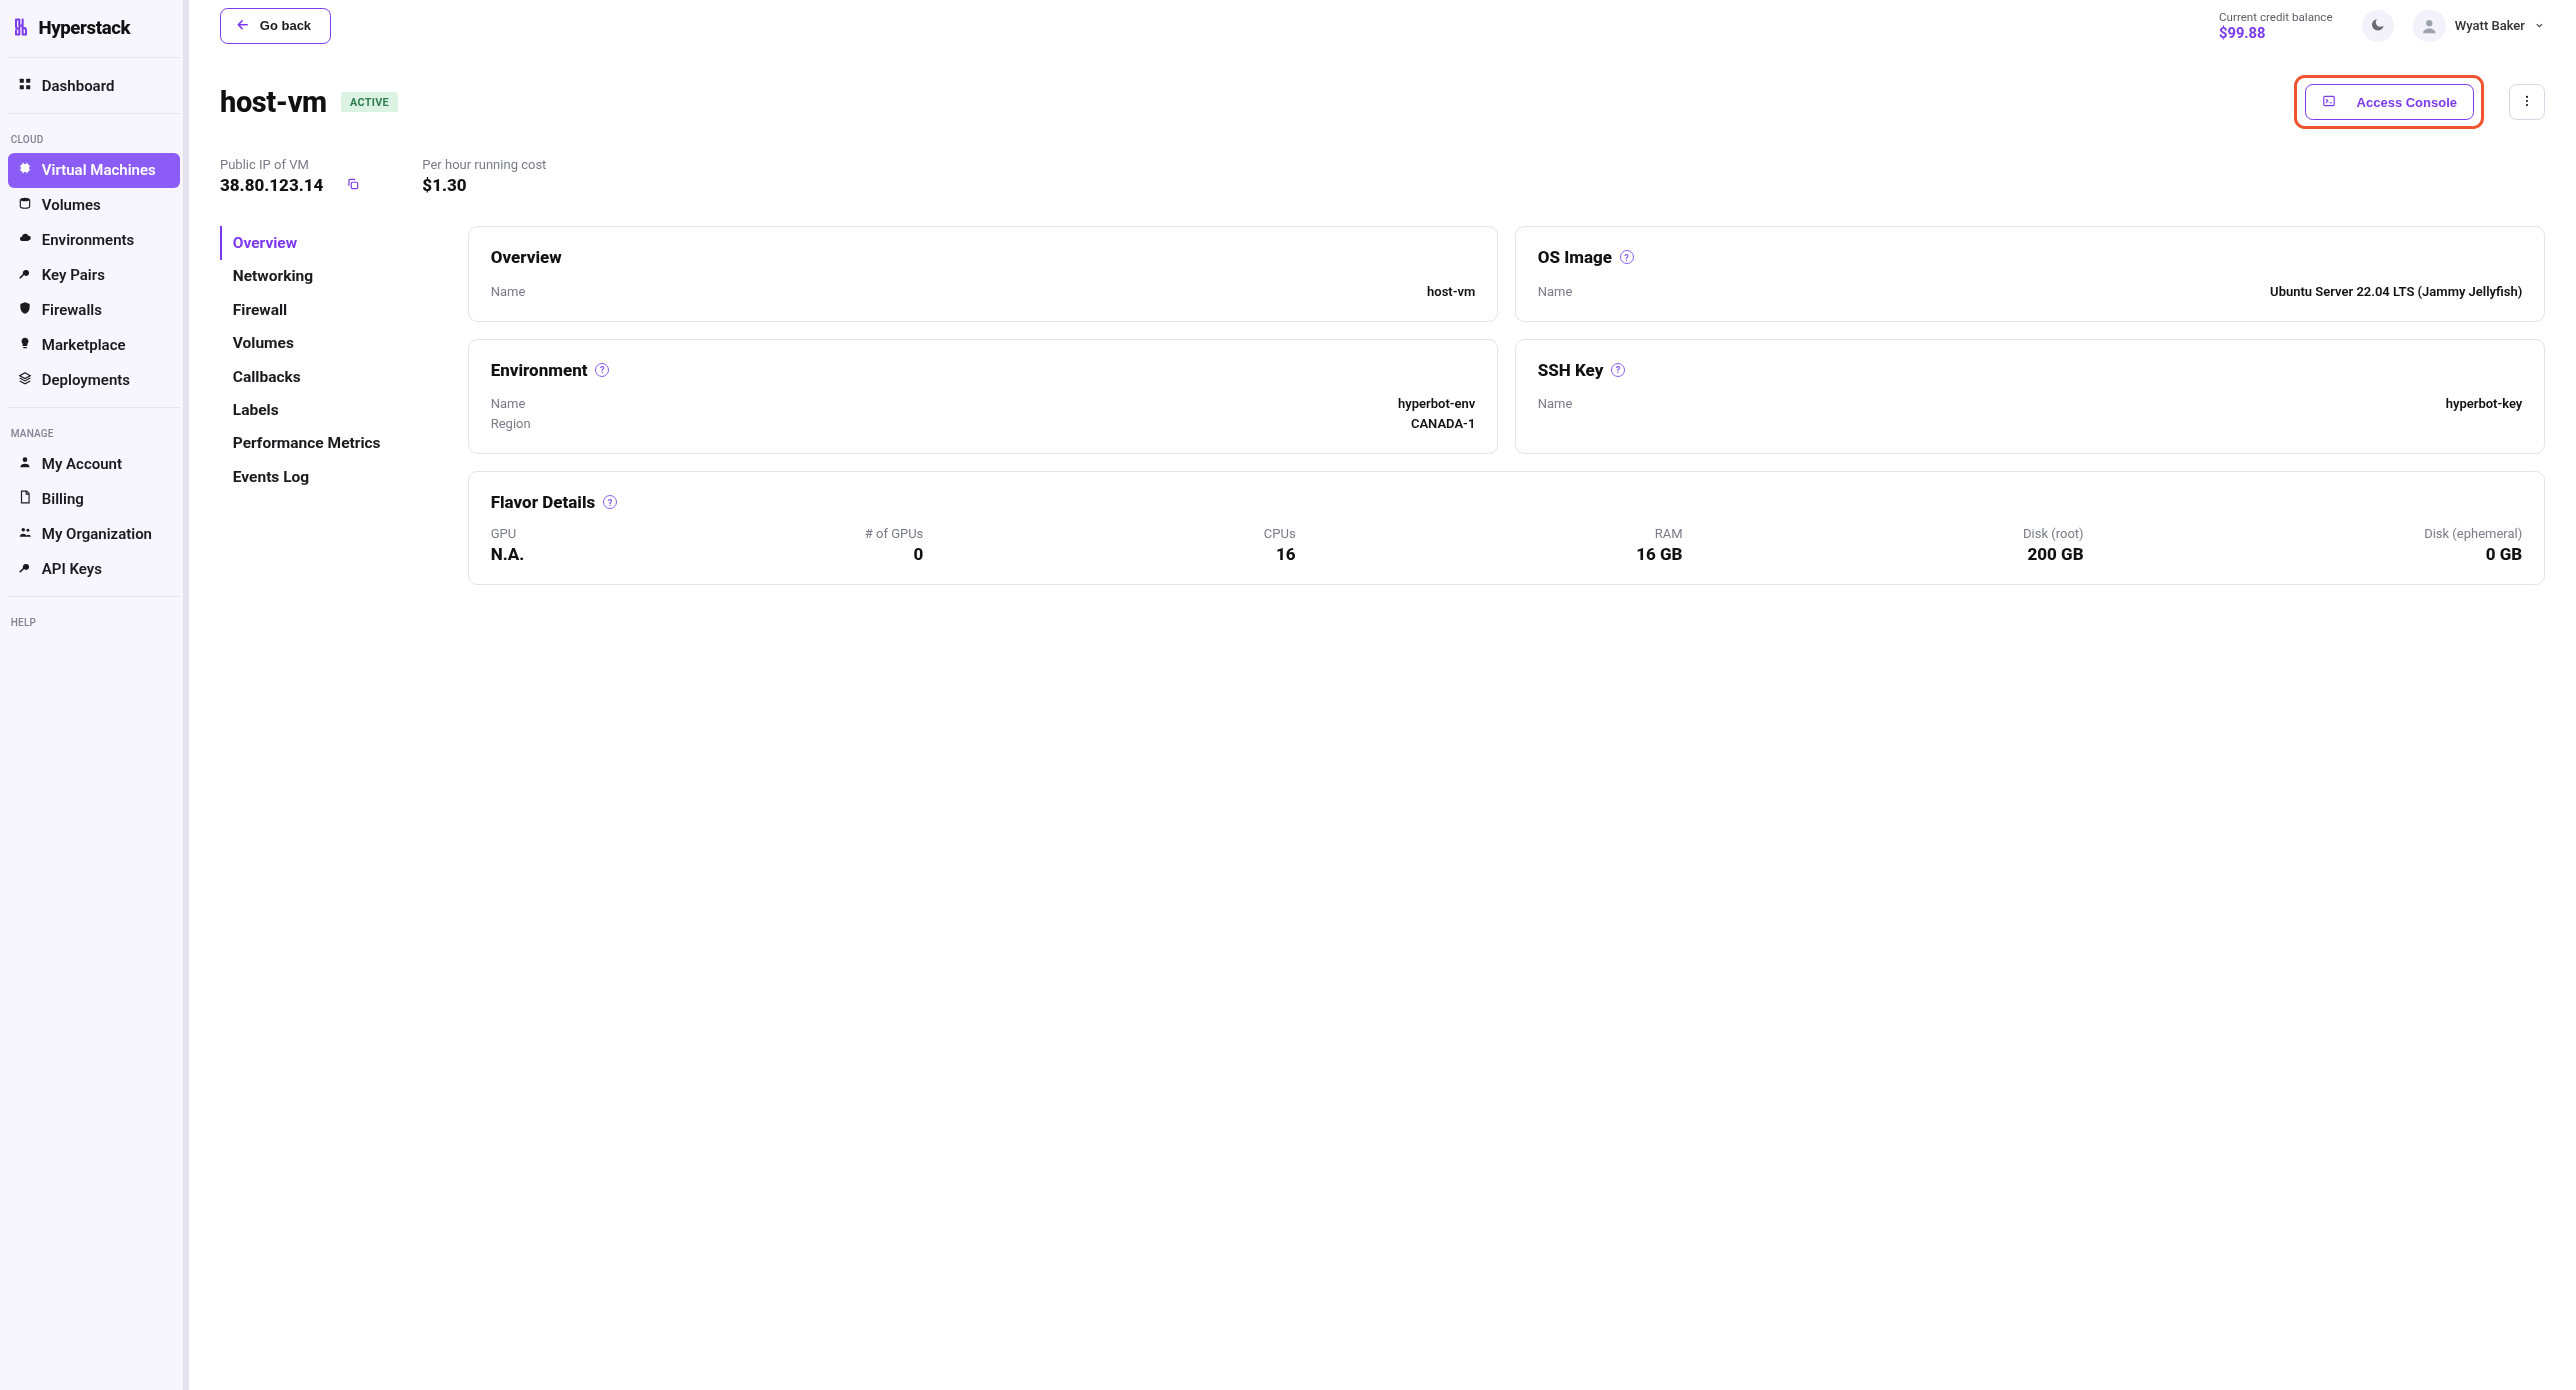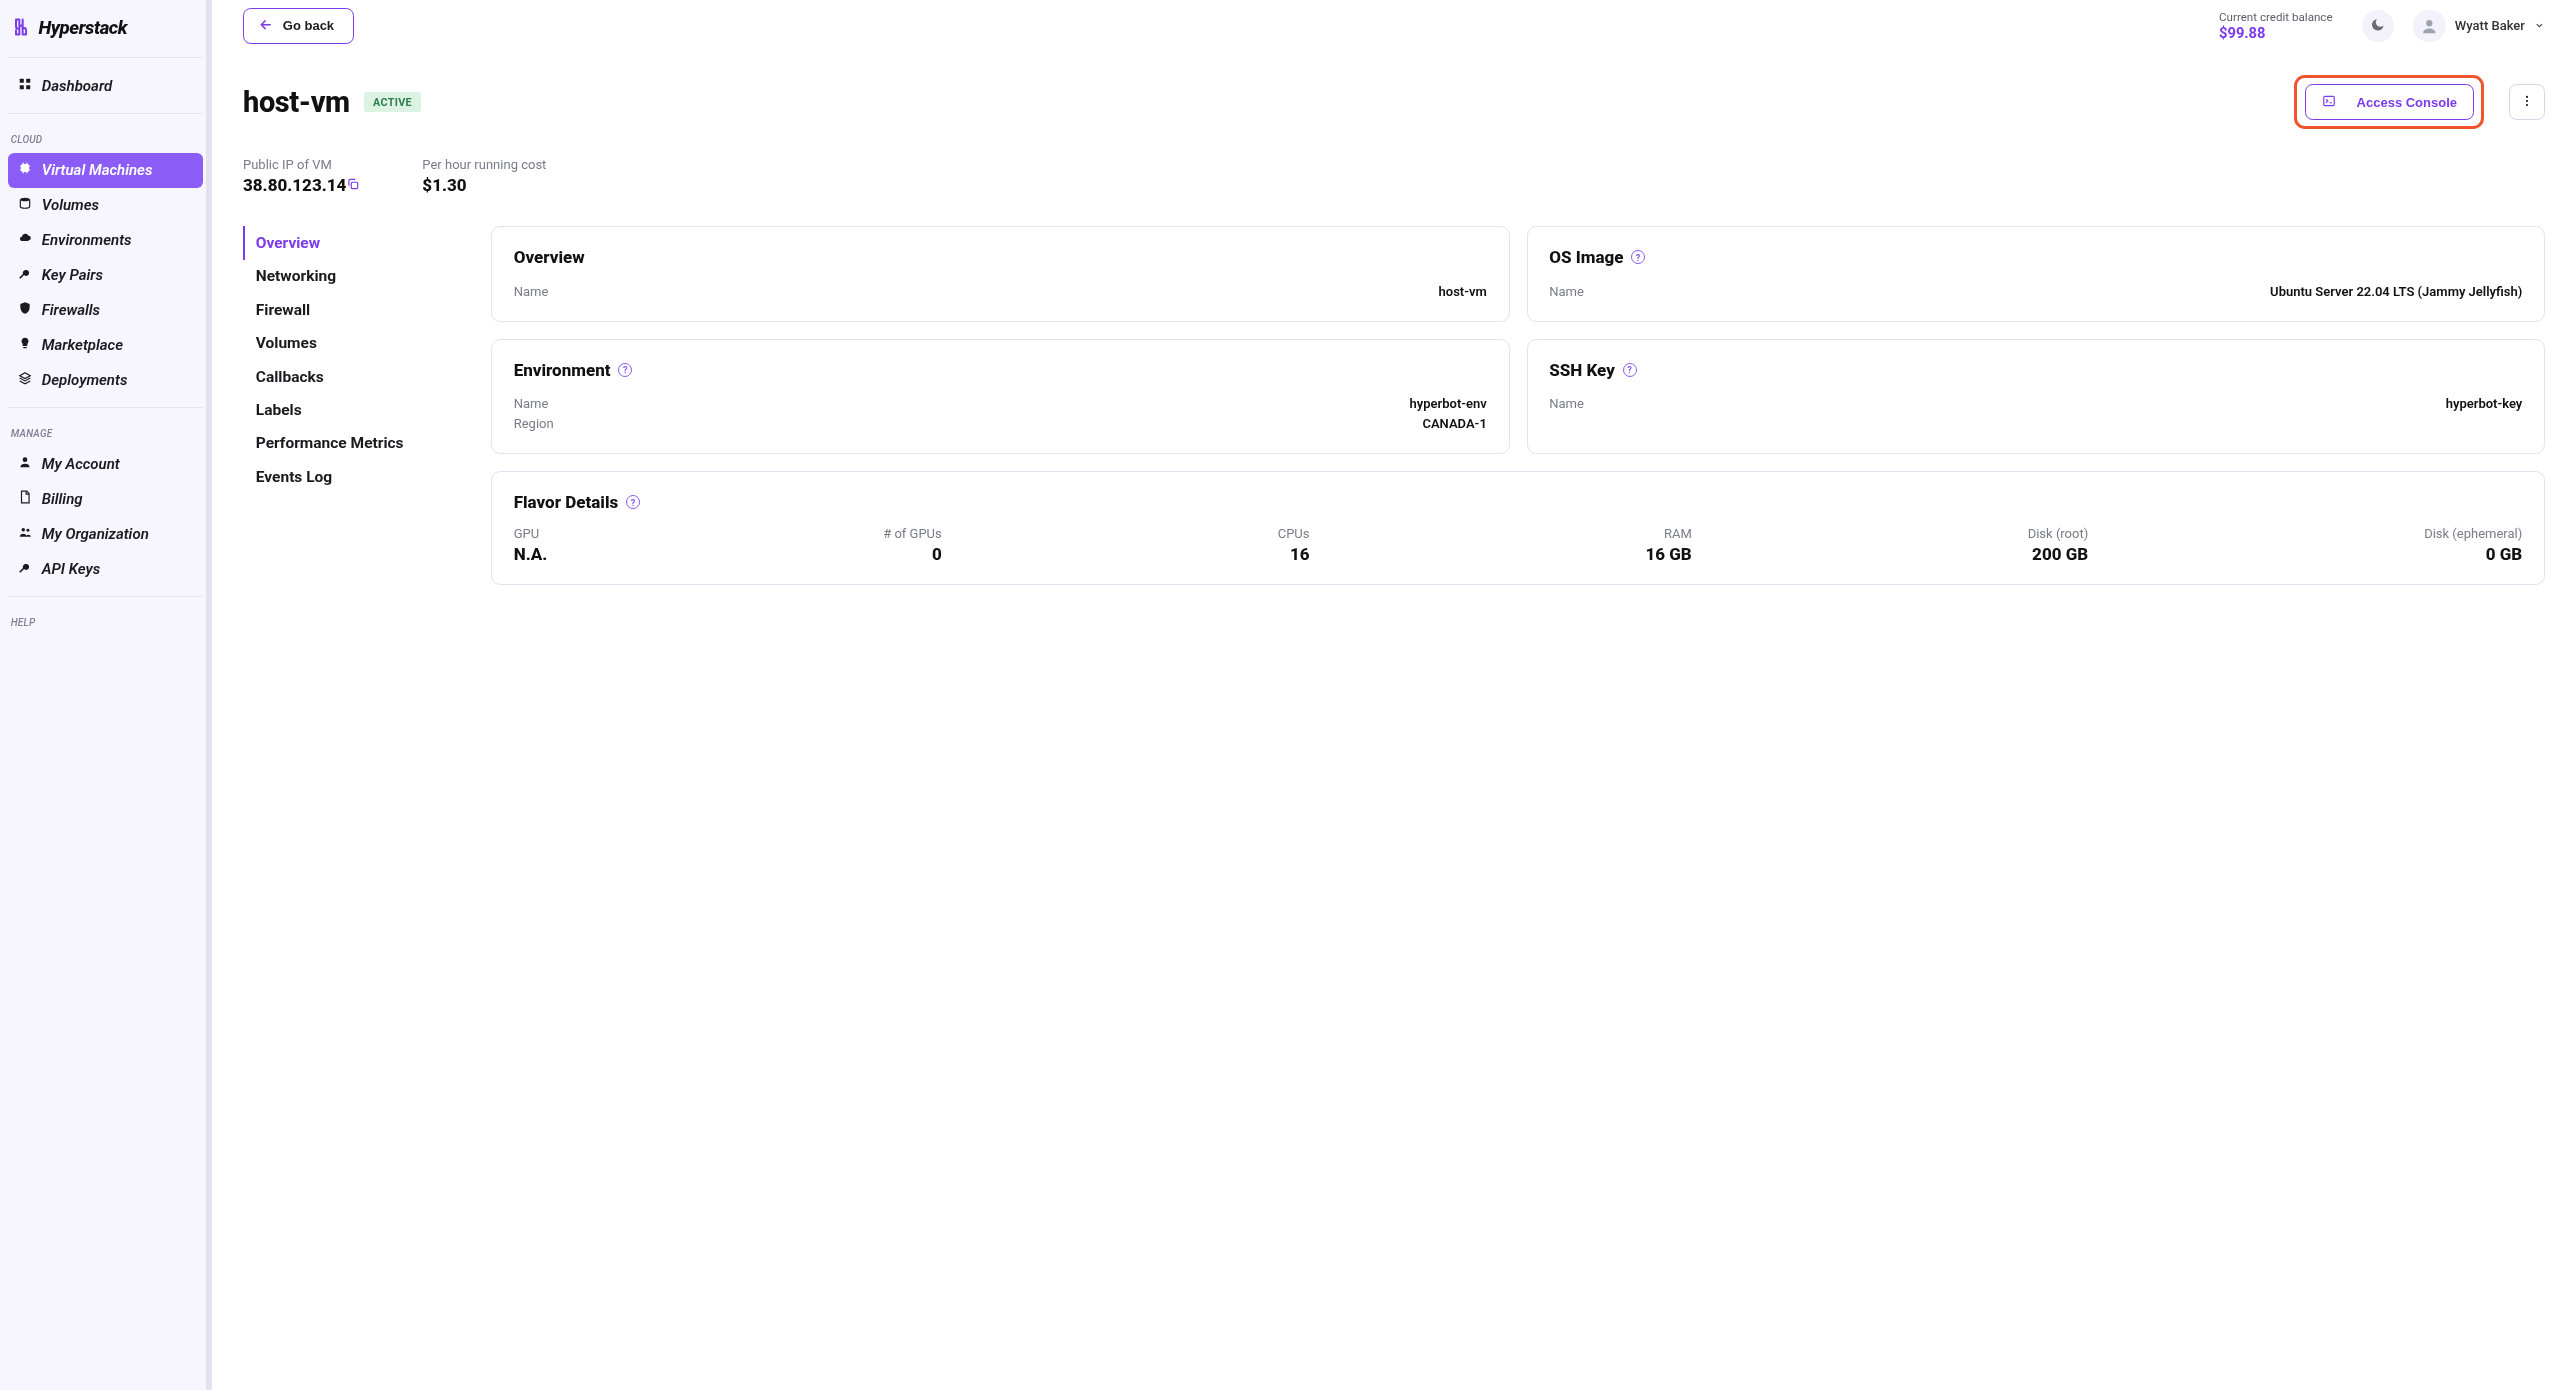--- a/index.html
+++ b/index.html
@@ -7,28 +7,27 @@
   body {
     font-family: -apple-system, BlinkMacSystemFont, "Segoe UI", Roboto, "Helvetica Neue", Arial, sans-serif;
     background: #fff;
     color: #111;
     font-size: 12.4px;
     display: flex;
   }
 
   
   .sidebar {
-    width: 212px;
+    width: 189px;
     background: #F7F5FD;
     border-right: 0.8px solid #E5E3EF;
     padding: 9.3px 7.7px 7.7px 7.7px;
     flex-shrink: 0;
     overflow-y: auto;
     position: relative;
-    font-style: italic;
   }
   .sidebar::after{
     content:"";
     position:absolute;
     top:0; right:0;
     width:4.6px; height:100%;
     background:#E3E1EE;
   }
   .brand {
     display: flex;
@@ -144,21 +143,21 @@
     width:36px; height:36px;
     border:1.2px solid #D7D5E3; border-radius:7.7px;
     display:flex; align-items:center; justify-content:center;
     cursor:pointer;
     margin-left: 10.8px;
   }
 
   
   .meta-row { display:flex; gap: 62px; margin-bottom: 31px; }
   .meta-label { color:#7b7b89; font-size:13px; margin-bottom:3.1px; }
-  .meta-value { font-size:17px; font-weight:800; display:flex; align-items:flex-start; gap:0; }
+  .meta-value { font-size:17px; font-weight:800; display:flex; align-items:flex-start; gap:23px; }
   .copy-icon { cursor:pointer; }
   .copy-icon svg { stroke:#7C3AED; }
 
   
   .content-row { display:flex; gap: 31px; }
   .section-nav { width: 217px; flex-shrink:0; }
   .sec-item {
     font-size:15.5px; font-weight:700;
     padding: 7.7px 0 7.7px 10.8px;
     cursor:pointer;

